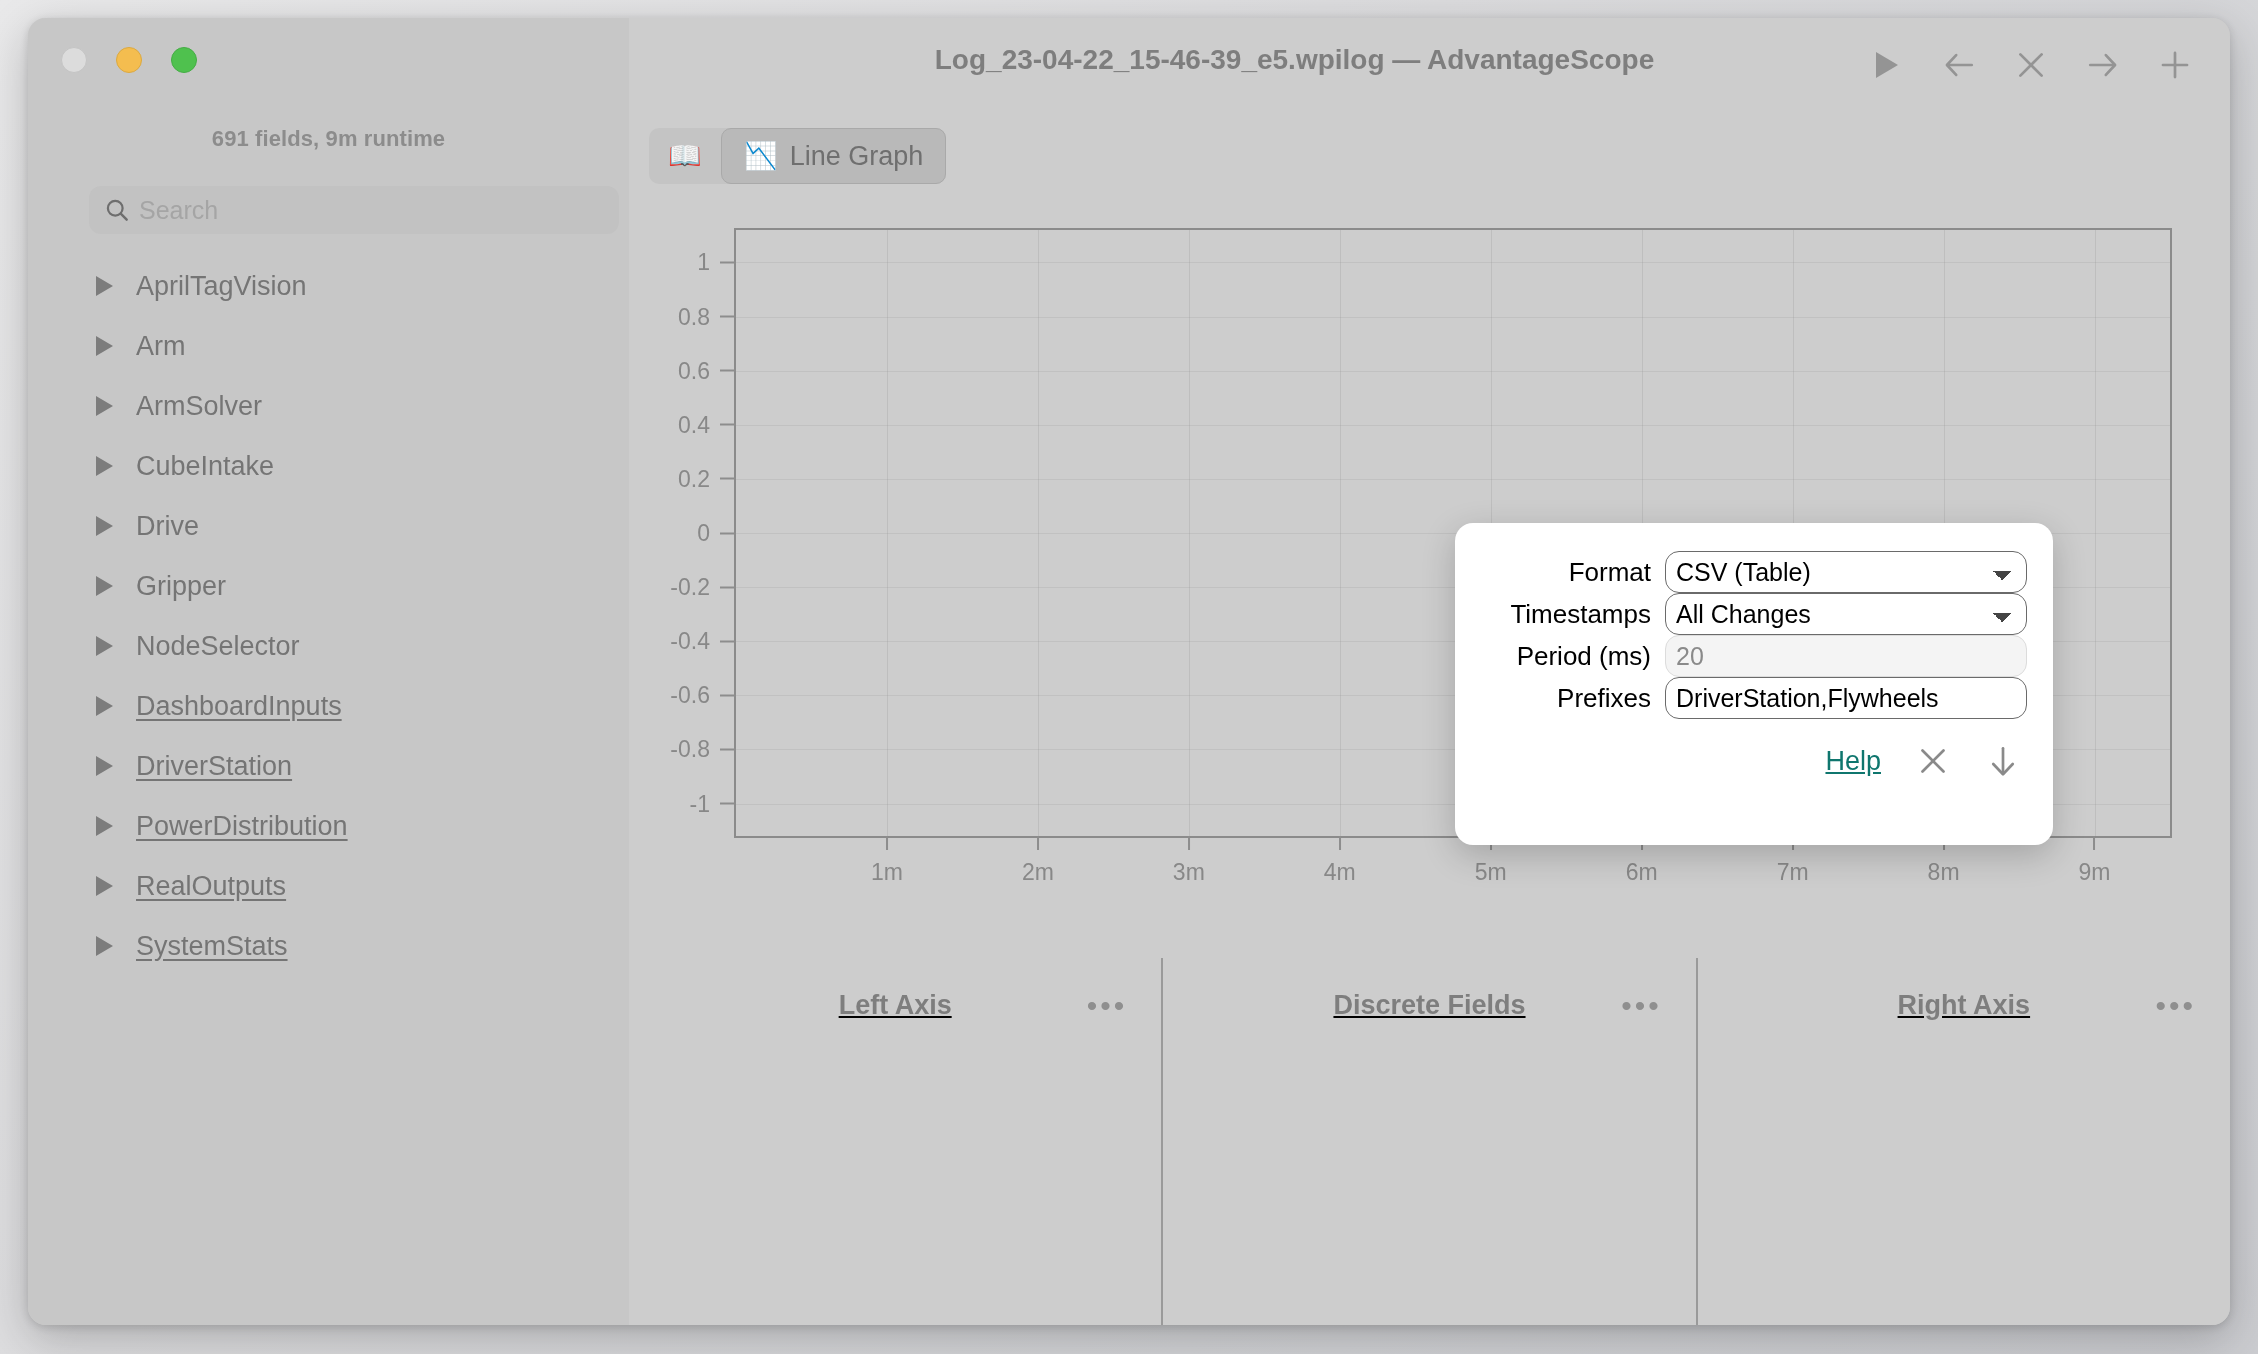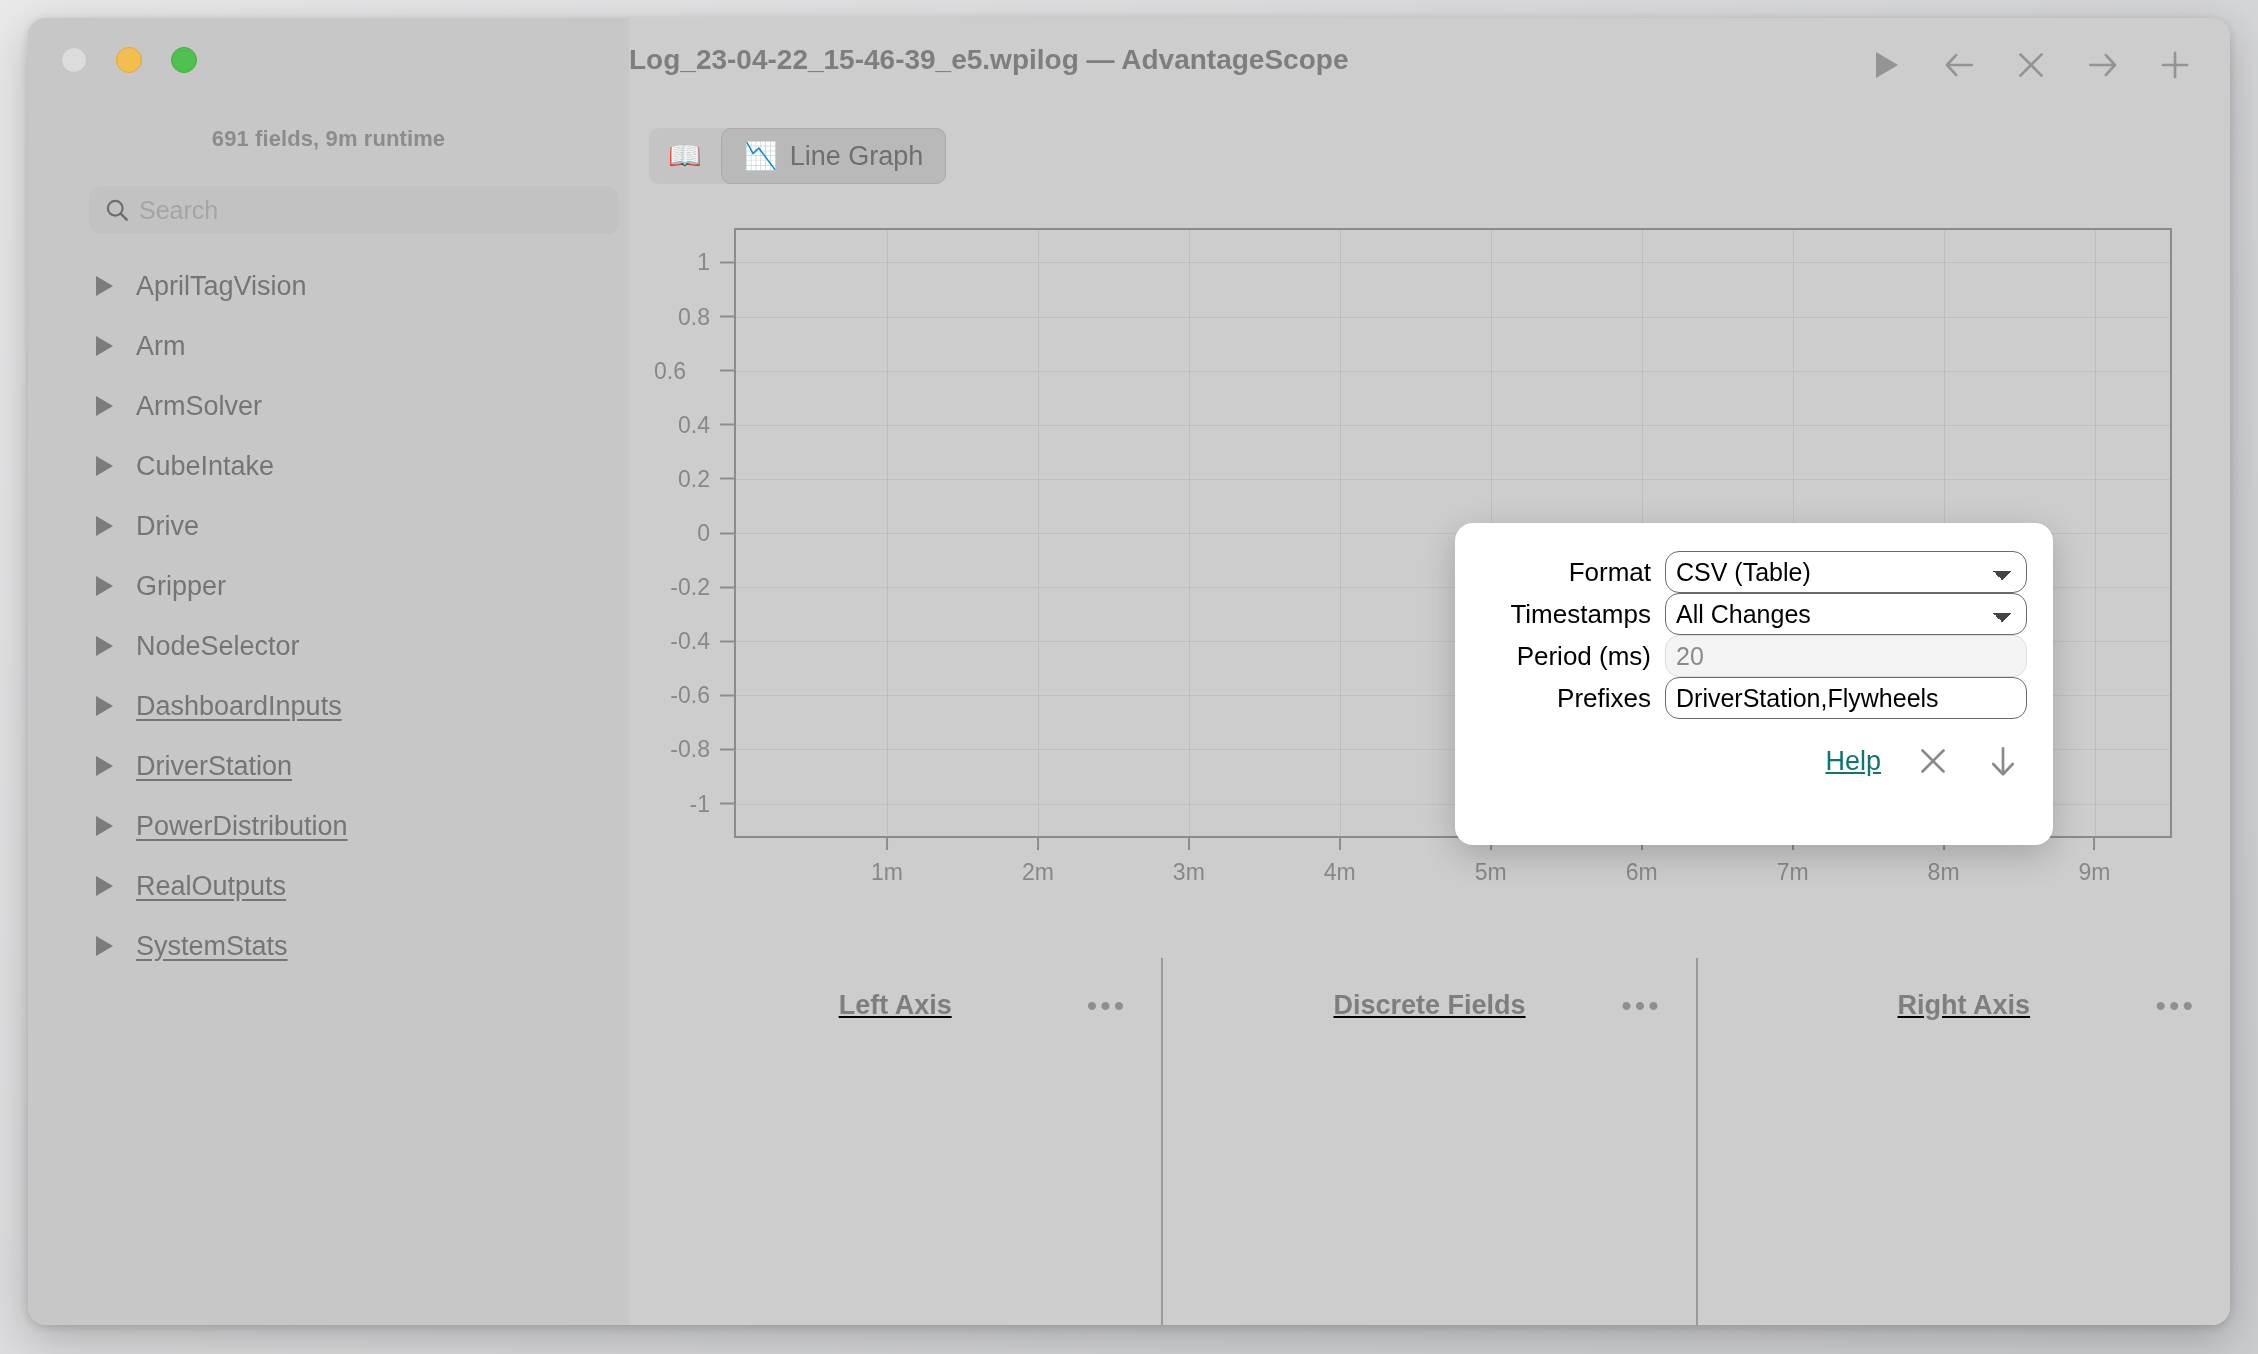--- a/index.html
+++ b/index.html
@@ -134,21 +134,21 @@
   #titlebar {
     height: 90px;
     position: relative;
     display: flex;
     align-items: center;
   }
   #window-title {
     position: absolute;
     left: 0; right: 0;
     top: 26px;
-    text-align: left;
+    text-align: center;
     font-size: 28px;
     font-weight: bold;
     color: #7e7e7e;
     padding-right: 270px;
   }
   #titlebar-controls {
     position: absolute;
     right: 38px;
     top: 30px;
     display: flex;
@@ -510,21 +510,21 @@
           <div class="ytick" style="top: 5.35714%;">
             <span class="ytick-label">1</span>
             <span class="ytick-mark"></span>
           </div>
           <div class="gridline-h" style="top: 14.2857%;"></div>
           <div class="ytick" style="top: 14.2857%;">
             <span class="ytick-label">0.8</span>
             <span class="ytick-mark"></span>
           </div>
           <div class="gridline-h" style="top: 23.2143%;"></div>
-          <div class="ytick" style="top: 23.2143%; gap: 24px;">
+          <div class="ytick" style="top: 23.2143%;">
             <span class="ytick-label">0.6</span>
             <span class="ytick-mark"></span>
           </div>
           <div class="gridline-h" style="top: 32.1429%;"></div>
           <div class="ytick" style="top: 32.1429%;">
             <span class="ytick-label">0.4</span>
             <span class="ytick-mark"></span>
           </div>
           <div class="gridline-h" style="top: 41.0714%;"></div>
           <div class="ytick" style="top: 41.0714%;">

